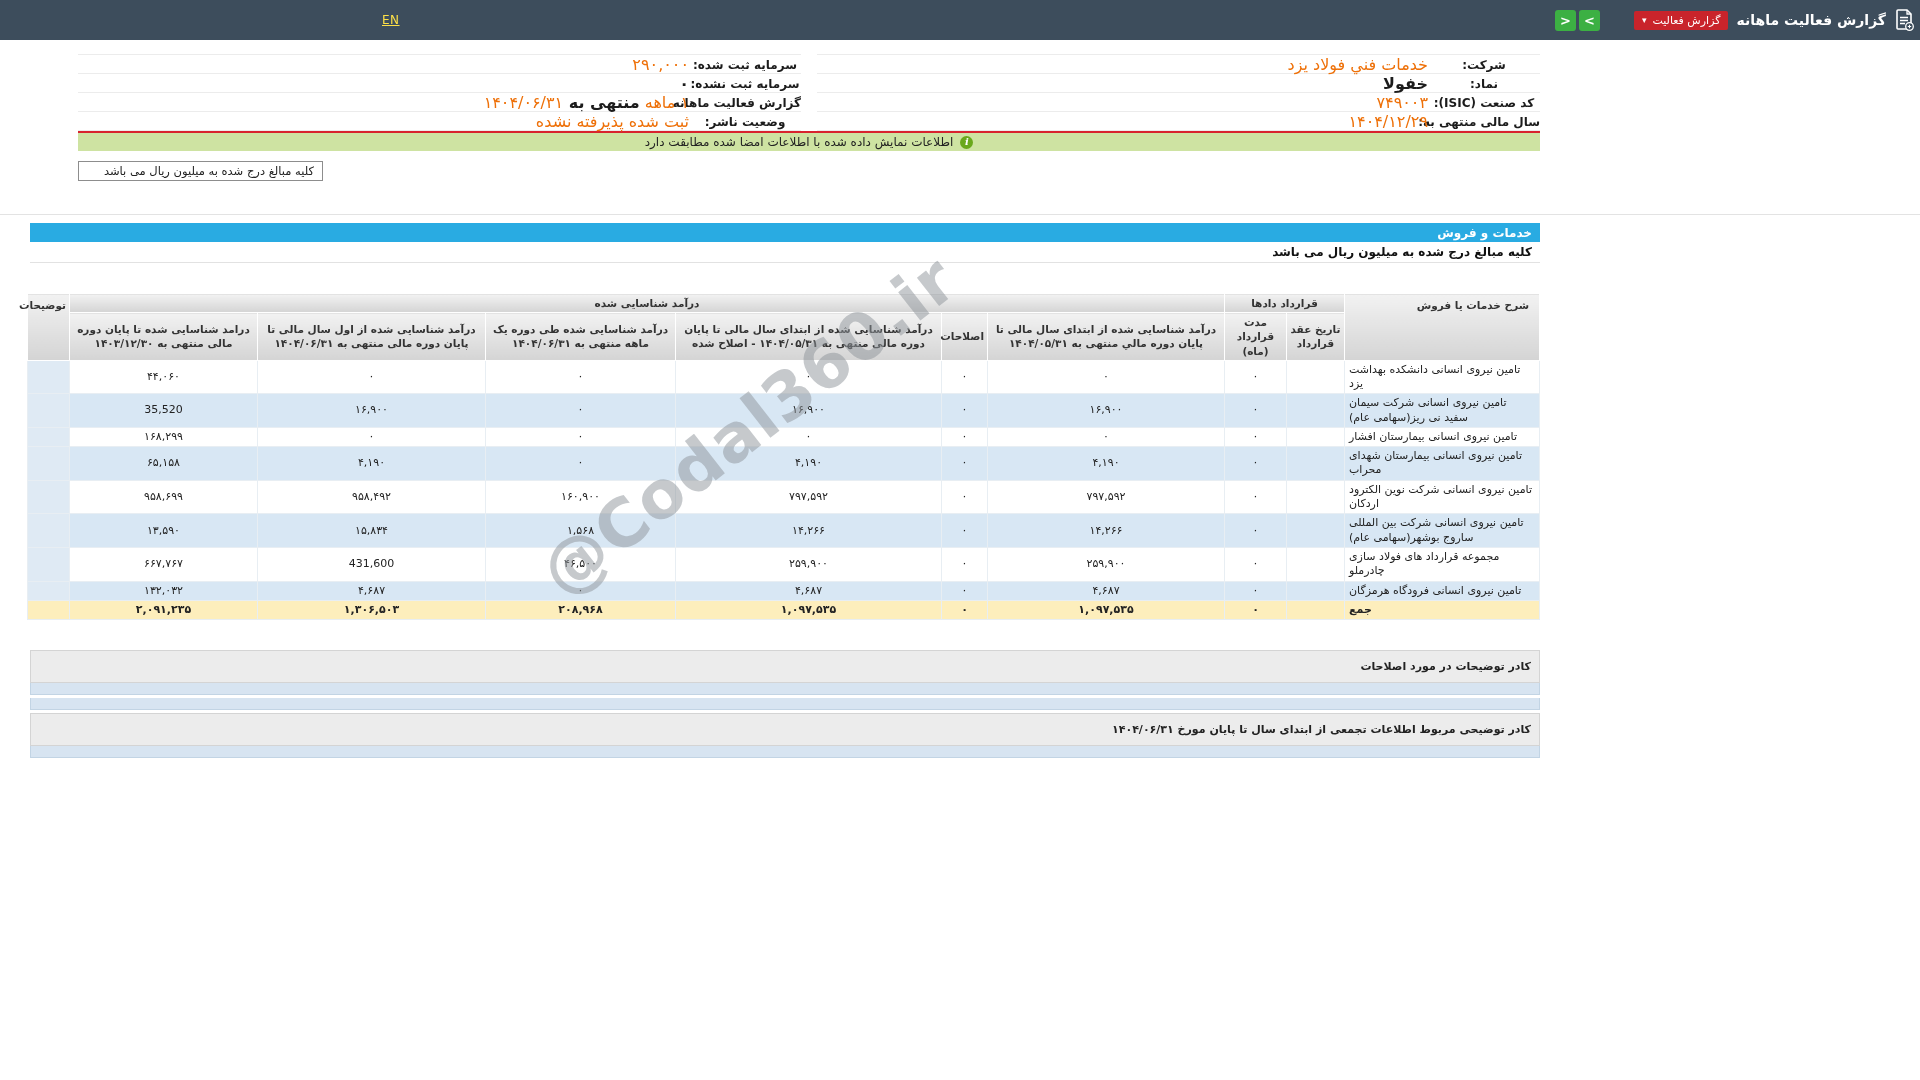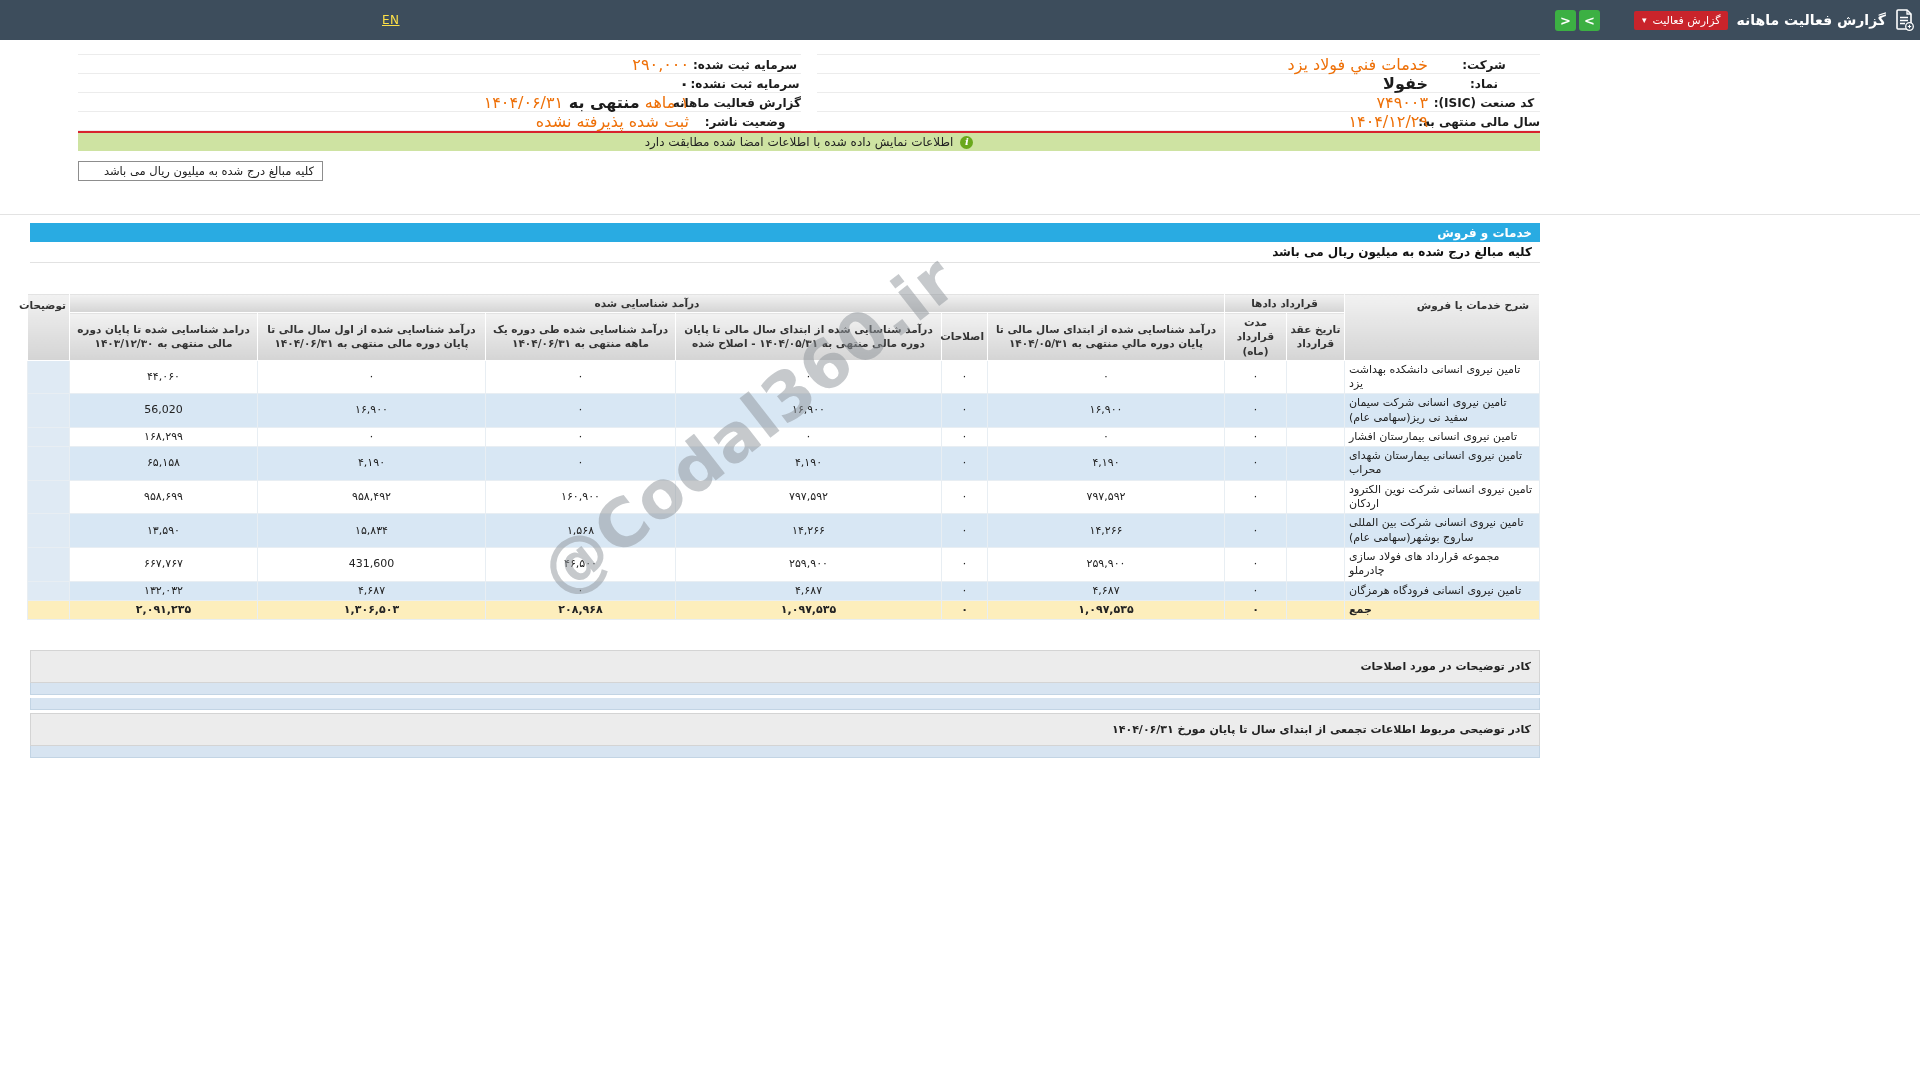--- a/index.html
+++ b/index.html
@@ -207,21 +207,21 @@
           </tr>
           <tr class="alt">
             <td class="desc">تامین نیروی انسانی شرکت سیمان سفید نی ریز(سهامی عام)</td>
             <td></td>
             <td>۰</td>
             <td>۱۶,۹۰۰</td>
             <td>۰</td>
             <td>۱۶,۹۰۰</td>
             <td>۰</td>
             <td>۱۶,۹۰۰</td>
-            <td>56,020</td>
+            <td>35,520</td>
             <td class="notes"></td>
           </tr>
           <tr class="">
             <td class="desc">تامین نیروی انسانی بیمارستان افشار</td>
             <td></td>
             <td>۰</td>
             <td>۰</td>
             <td>۰</td>
             <td>۰</td>
             <td>۰</td>

